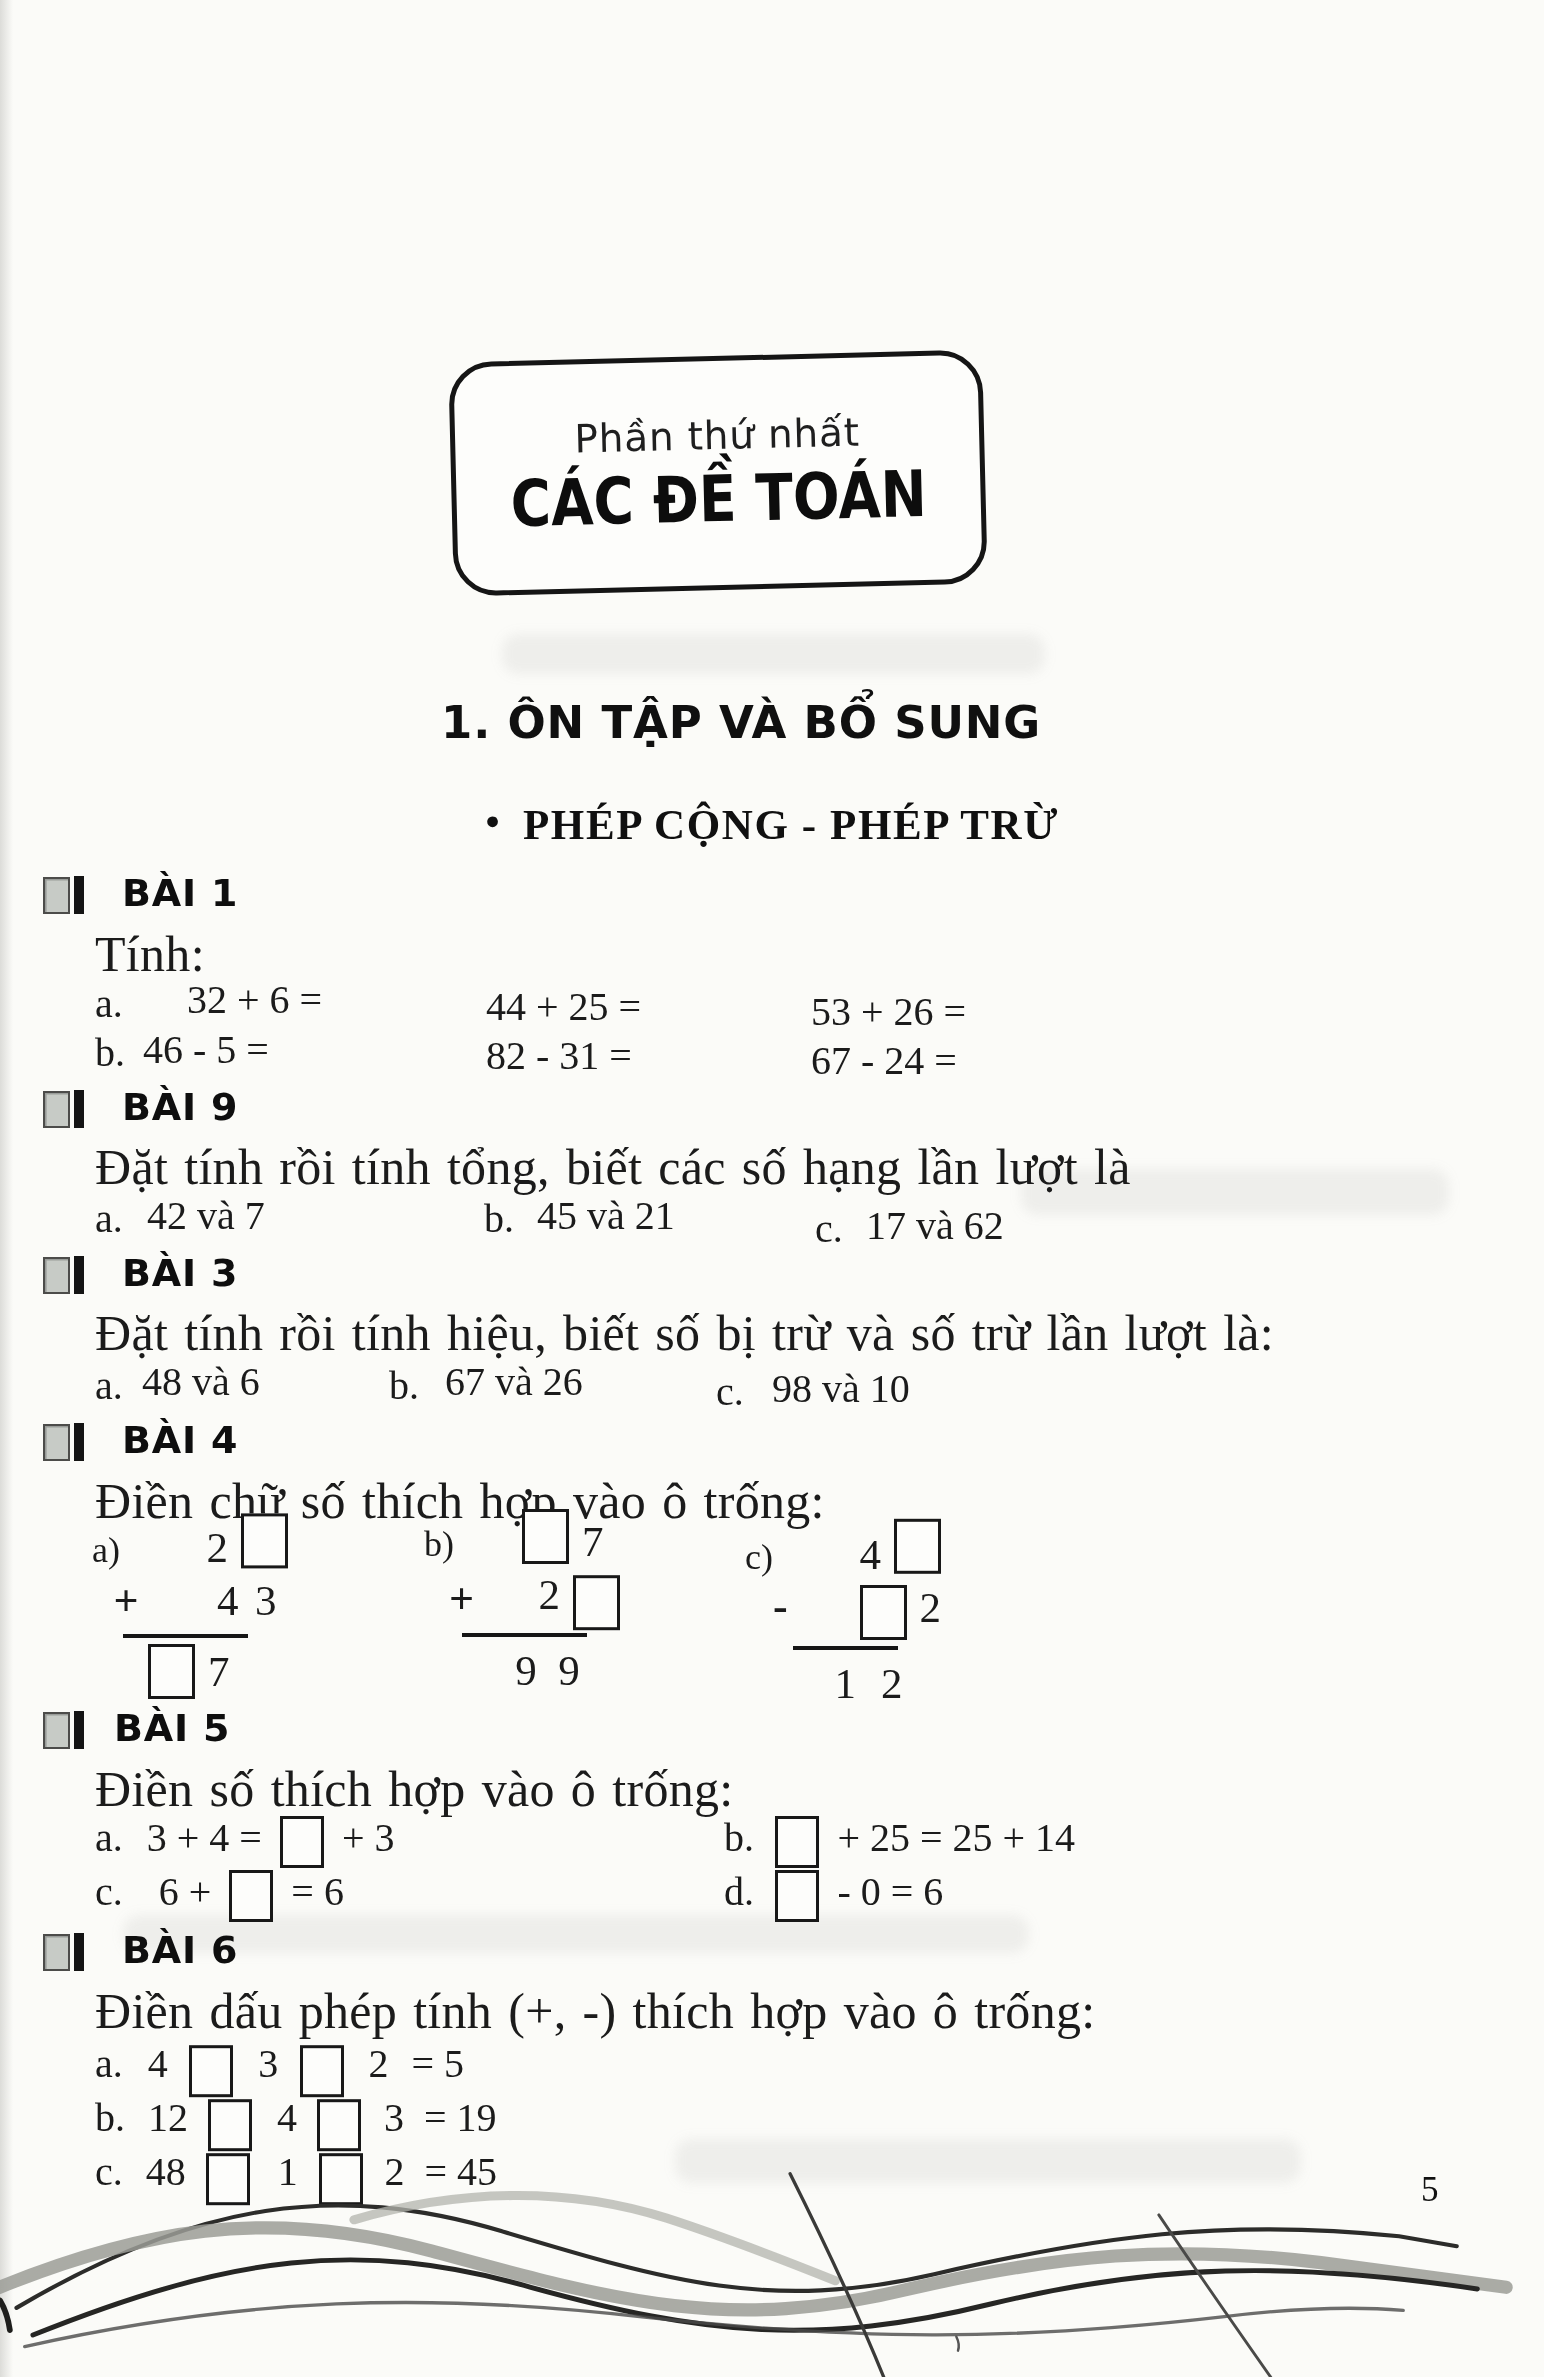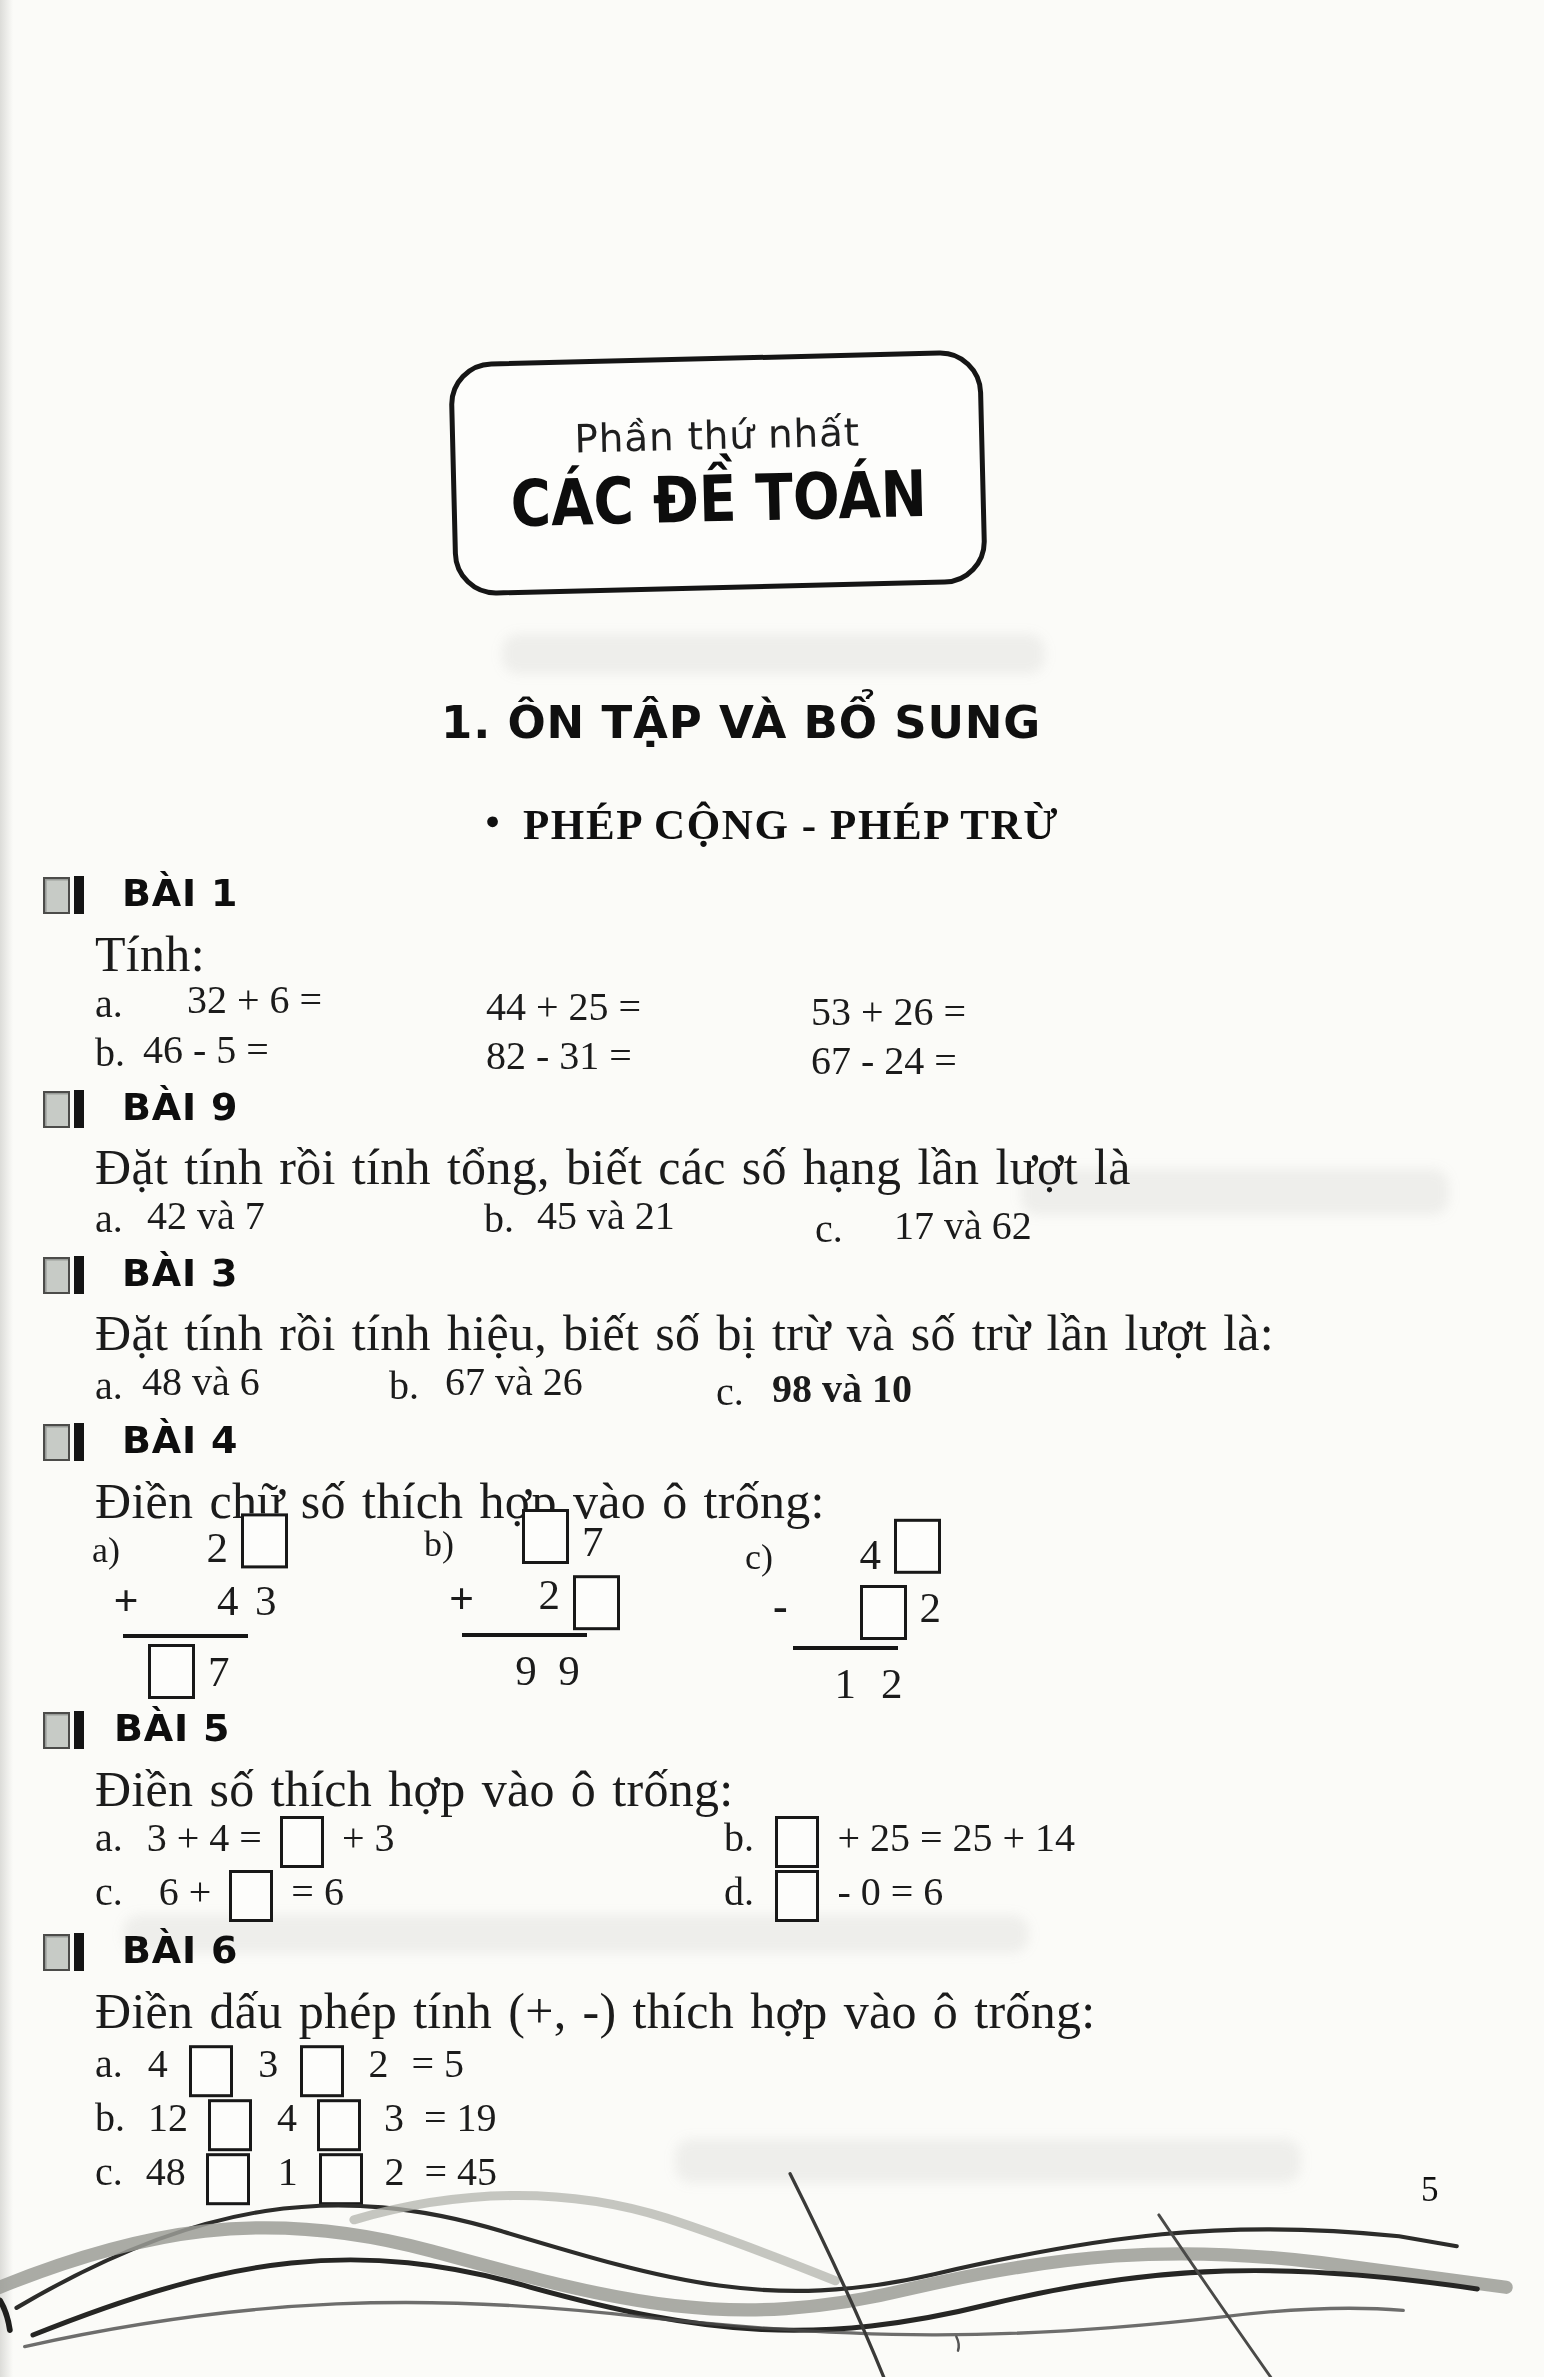--- a/index.html
+++ b/index.html
@@ -121,35 +121,35 @@
       <span class="bar"></span>
   </div>
   <div class="bai-label" style="left:94px;top:1085px;">BÀI 9</div>
   <div class="instr" style="left:95px;top:1138px;">Đặt tính rồi tính tổng, biết các số hạng lần lượt là</div>
 
   <span class="t" style="left:95px;top:1195px;">a.</span>
   <span class="t" style="left:147px;top:1192px;">42 và 7</span>
   <span class="t" style="left:484px;top:1195px;">b.</span>
   <span class="t" style="left:537px;top:1192px;">45 và 21</span>
   <span class="t" style="left:815px;top:1205px;">c.</span>
-  <span class="t" style="left:894px;top:1202px;">17 và 62</span>
+  <span class="t" style="left:866px;top:1202px;">17 và 62</span>
 
   <div class="marker" style="left:43px;top:1256px;">
     <span class="sq"></span>
       <span class="bar"></span>
   </div>
   <div class="bai-label" style="left:94px;top:1251px;">BÀI 3</div>
   <div class="instr" style="left:95px;top:1304px;">Đặt tính rồi tính hiệu, biết số bị trừ và số trừ lần lượt là:</div>
 
   <span class="t" style="left:95px;top:1362px;">a.</span>
   <span class="t" style="left:142px;top:1358px;">48 và 6</span>
   <span class="t" style="left:389px;top:1362px;">b.</span>
   <span class="t" style="left:445px;top:1358px;">67 và 26</span>
   <span class="t" style="left:716px;top:1368px;">c.</span>
-  <span class="t" style="left:772px;top:1365px;font-weight:bold;">98 và 10</span>
+  <span class="t" style="left:772px;top:1365px;">98 và 10</span>
 
   <div class="marker" style="left:43px;top:1423px;">
     <span class="sq"></span>
       <span class="bar"></span>
   </div>
   <div class="bai-label" style="left:94px;top:1418px;">BÀI 4</div>
   <div class="instr" style="left:95px;top:1472px;">Điền chữ số thích hợp vào ô trống:</div>
 
   <div class="vprob" style="left:92px;top:1521px;">
     <span class="vlabel">a)</span>

